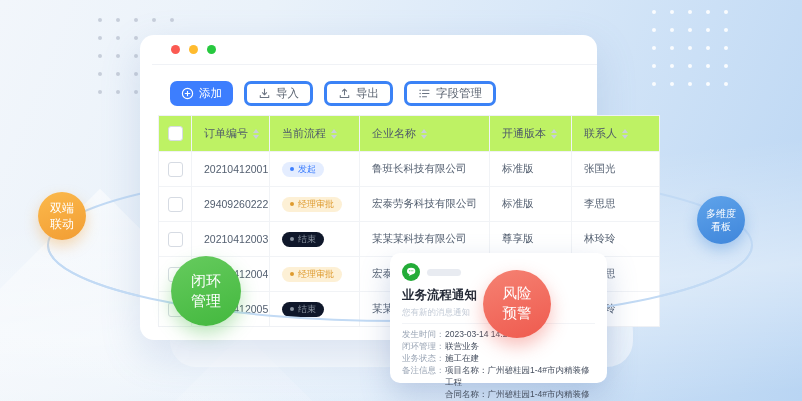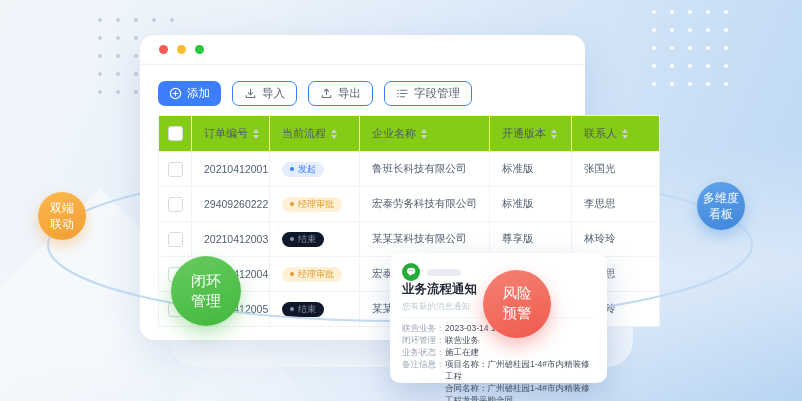--- a/index.html
+++ b/index.html
@@ -21,34 +21,34 @@
   .dots-left{left:98px;top:18px;}
   .dots-left i{background:#c7ceda;}
   .dots-right{left:652px;top:10px;}
   .dots-right i{background:rgba(255,255,255,.9);}
   .orbit-back{position:absolute;inset:0;z-index:1;}
   .orbit-front{position:absolute;inset:0;z-index:3;clip-path:inset(245px 0 0 0);}
   .under-card{position:absolute;left:170px;top:305px;width:463px;height:62px;border-radius:26px;
     background:rgba(255,255,255,.55);z-index:1;}
   
   .window{position:absolute;left:140px;top:35px;width:445px;height:305px;background:#fff;border-radius:14px;
-    box-shadow:0 14px 40px rgba(96,130,186,.20);z-index:2;}
+    box-shadow:0 14px 40px rgba(96,130,186,.20);z-index:2;padding-left:12px;}
   .win-header{height:29px;border-bottom:1px solid #f0f2f6;display:flex;align-items:center;padding-left:19px;gap:9px;}
   .tl{width:9px;height:9px;border-radius:50%;}
   .tl-red{background:#fb5a52;}.tl-yellow{background:#ffbb2e;}.tl-green{background:#27c93f;}
   .toolbar{display:flex;align-items:center;gap:11px;margin:16px 0 0 18px;}
   .btn{height:25px;display:inline-flex;align-items:center;gap:5px;font-size:11.5px;border-radius:7px;
     padding:0 11px;box-sizing:border-box;cursor:pointer;}
   .btn-add{background:#3d7efe;color:#fff;border:none;}
-  .btn-ghost{background:#fff;color:#5a6370;border:1px solid #3b82f6;}
+  .btn-ghost{background:#fff;color:#5a6370;border:3px solid #3b82f6;}
   .btn svg{display:block;}
   
   .table{position:absolute;left:18px;top:80px;width:500px;border:1px solid #eff1f5;box-sizing:content-box;}
   .thead,.trow{display:grid;grid-template-columns:32px 78px 90px 130px 82px 88px;}
-  .thead{height:35px;background:#84cc16;border-bottom:1px solid #eff1f5;}
+  .thead{height:35px;background:#bef264;border-bottom:1px solid #eff1f5;}
   .thead>div:not(:first-child),.trow>div:not(:first-child){border-left:1px solid #f1f3f6;}
   .th{display:flex;align-items:center;gap:5px;padding-left:12px;font-size:11px;color:#4e5969;}
   .sort{display:inline-flex;flex-direction:column;gap:2px;}
   .sort i{display:block;width:0;height:0;border-left:3px solid transparent;border-right:3px solid transparent;}
   .s-up{border-bottom:4px solid #c8cfda;}
   .s-dn{border-top:4px solid #c8cfda;}
   .trow{height:34px;background:#fff;border-bottom:1px solid #f1f3f6;align-items:stretch;}
   .trow:last-child{border-bottom:none;}
   .td{font-size:10.5px;color:#525e6f;padding-left:12px;display:flex;align-items:center;white-space:nowrap;overflow:hidden;}
   .td-check{justify-content:center;padding-left:0;}
@@ -57,41 +57,41 @@
   .badge i{width:4px;height:4px;border-radius:50%;background:currentColor;}
   .b-blue{background:#e4edff;color:#3d7efe;}
   .b-orange{background:#fdf0d5;color:#de9a2e;}
   .b-gray{background:#0f172a;color:#8a93a0;}
   
   .notif{position:absolute;left:390px;top:253px;width:217px;height:130px;background:#fff;border-radius:10px;
     box-shadow:0 12px 30px rgba(95,125,180,.30);z-index:4;padding:10px 12px;box-sizing:border-box;}
   .notif-head{display:flex;align-items:center;gap:7px;}
   .wechat{width:18px;height:18px;border-radius:50%;background:#23ac38;display:flex;align-items:center;justify-content:center;flex:none;}
   .pill{width:34px;height:7px;border-radius:4px;background:#e8ebf1;}
-  .notif-title{font-size:12.5px;font-weight:bold;color:#252b38;}
+  .notif-title{margin-top:6px;font-size:12.5px;font-weight:bold;color:#252b38;}
   .notif-sub{margin-top:3px;font-size:8.5px;color:#c3cbd7;padding-bottom:4px;border-bottom:1px solid #f2f4f7;}
   .fields{margin-top:4px;}
   .frow{display:flex;font-size:8.5px;line-height:12px;}
   .flabel{color:#9aa5b5;flex:none;width:43px;}
   .fvalue{color:#454e5e;}
   .extra{font-size:8.5px;line-height:12px;color:#454e5e;margin-left:43px;}
   
   .circle{position:absolute;border-radius:50%;display:flex;align-items:center;justify-content:center;
     text-align:center;color:#fff;z-index:5;}
   .circle b{font-weight:normal;display:block;}
   .c-dual{left:38px;top:192px;width:48px;height:48px;font-size:12px;line-height:1.35;
     background:linear-gradient(160deg,#fbb94c,#f29d33);box-shadow:0 6px 14px rgba(242,157,51,.35);}
   .c-dual b{width:2.4em;}
   .c-loop{left:171px;top:256px;width:70px;height:70px;font-size:15px;line-height:1.35;
     background:linear-gradient(160deg,#66cb5e,#43b83e);box-shadow:0 8px 18px rgba(67,184,62,.35);}
   .c-loop b{width:2.4em;}
   .c-risk{left:483px;top:270px;width:68px;height:68px;font-size:14.5px;line-height:1.35;
     background:linear-gradient(160deg,#f58273,#ef5a4e);box-shadow:0 8px 18px rgba(239,90,78,.38);z-index:6;}
   .c-risk b{width:2.4em;}
-  .c-board{left:697px;top:182px;width:48px;height:48px;font-size:12px;line-height:1.35;
+  .c-board{left:697px;top:196px;width:48px;height:48px;font-size:10px;line-height:1.35;
     background:linear-gradient(160deg,#5fa3ea,#3f86db);box-shadow:0 6px 14px rgba(63,134,219,.35);}
   .c-board b{width:3.2em;}
 </style>
 </head>
 <body>
 
 <div class="band"></div>
 <div class="shape1"></div>
 <div class="shape2"></div>
 <div class="dots dots-left">
@@ -317,21 +317,21 @@
         <circle cx="7.5" cy="4.2" r="0.6" fill="#23ac38"></circle>
       </svg>
     </span>
     <span class="pill"></span>
   </div>
   <div class="notif-title">业务流程通知</div>
   <div class="notif-sub">您有新的消息通知</div>
   <div class="fields">
 
   <div class="frow">
-        <span class="flabel">联营业务：</span>
+        <span class="flabel">发生时间：</span>
     <span class="fvalue">2023-03-14 14:24</span>
       </div>
       <div class="frow">
         <span class="flabel">闭环管理：</span>
     <span class="fvalue">联营业务</span>
       </div>
       <div class="frow">
         <span class="flabel">业务状态：</span>
     <span class="fvalue">施工在建</span>
       </div>

